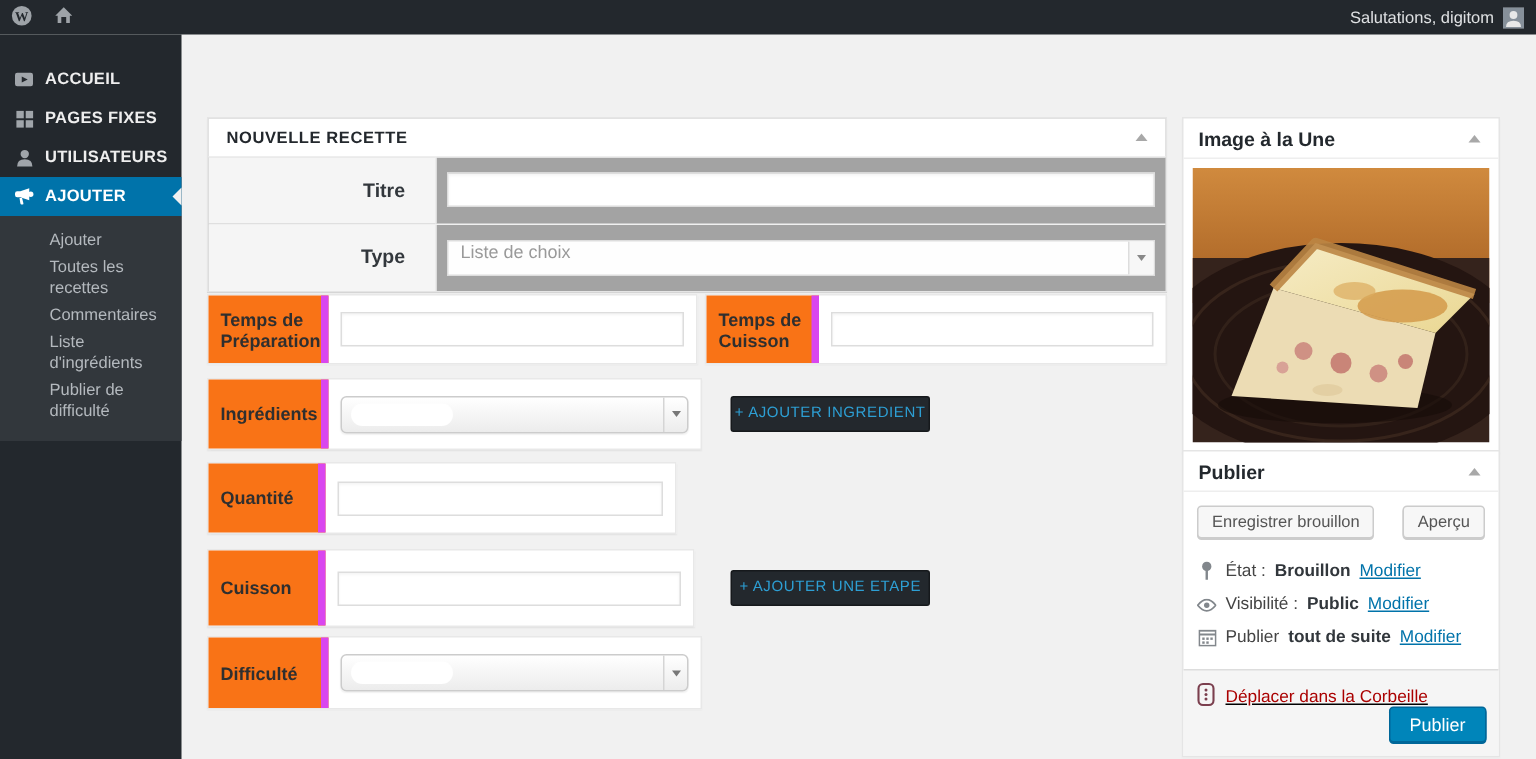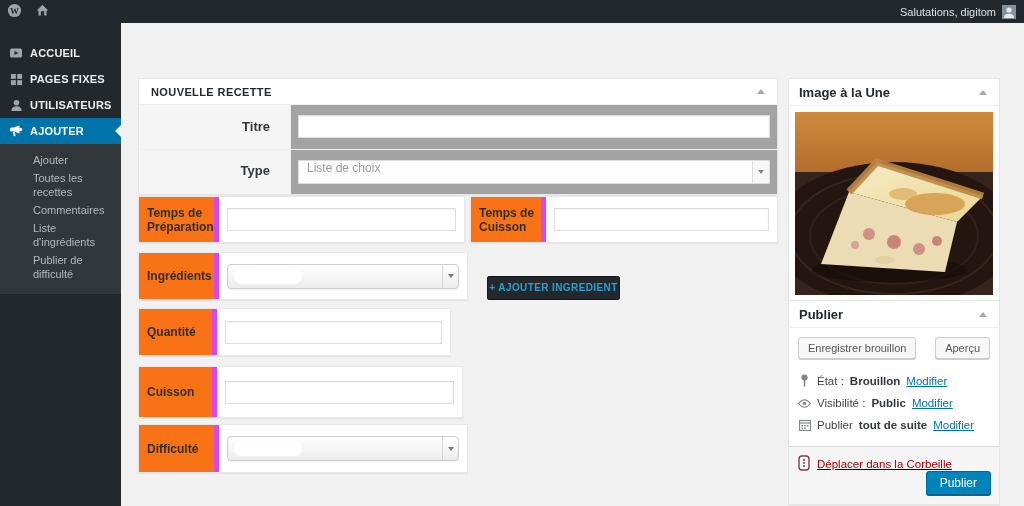--- a/index.html
+++ b/index.html
@@ -62,22 +62,22 @@
   .rs-btn::after { content:""; width:0; height:0; border-left:3px solid transparent; border-right:3px solid transparent;
             border-top:4px solid #777; }
 
   .field-box { position:absolute; background:#fff; border:1px solid #e8e8e8; box-shadow:0 1px 1px rgba(0,0,0,.05);
             display:flex; }
   .fb-label { background:#f97316; border-right:5px solid #d946ef; display:flex; align-items:center;
             padding-left:8px; font-size:12px; font-weight:bold; color:#2f2f2f; line-height:14px; }
   .fb-field { flex:1; display:flex; align-items:center; padding:0 8px; }
 
   .dark-btn { position:absolute; height:24px; background:#23282d; color:#2d9fd4; border:1px solid #16191c;
-            font-size:10px; font-weight:bold; letter-spacing:.4px; text-align:center; line-height:22px;
-            border-radius:2px; cursor:pointer; font-family:"Liberation Sans", sans-serif;margin-top:12px; }
+            font-size:10px; font-weight:normal; letter-spacing:.4px; text-align:center; line-height:22px;
+            border-radius:2px; cursor:pointer; font-family:"Liberation Sans", sans-serif; }
 
   
   .panel { position:absolute; background:#fff; border:1px solid #e5e5e5; box-shadow:0 1px 1px rgba(0,0,0,.04); }
   .panel-header { display:flex; align-items:center; height:27px; border-bottom:1px solid #eee; }
   .panel-title { padding-left:10px; font-size:13px; font-weight:bold; color:#23282d; }
   .panel-image { left:788px; top:78px; width:212px; }
   .image-body { padding:6px; }
   .featured-img { display:block; width:198px; height:183px; cursor:pointer; }
 
   .panel-publish { left:788px; top:300px; width:212px; }
@@ -234,20 +234,21 @@
         <input class="text-input" type="text" style="">
       </div>
   </div>
 
   <div class="field-box" style="left:138px; top:366px; width:325px; height:52px;">
     <div class="fb-label" style="width:78px;">Cuisson</div>
     <div class="fb-field">
         <input class="text-input" type="text" style="">
       </div>
   </div>
+  <button class="dark-btn" style="left:487px; top:380px; width:133px;">+ AJOUTER UNE ETAPE</button>
 
   <div class="field-box" style="left:138px; top:424px; width:330px; height:49px;">
     <div class="fb-label" style="width:80px;">Difficulté</div>
     <div class="fb-field">
       <div class="round-select" style="width:100%;">
         <span class="rs-blob"></span>
         <span class="rs-btn"></span>
       </div>
     </div>
   </div>

